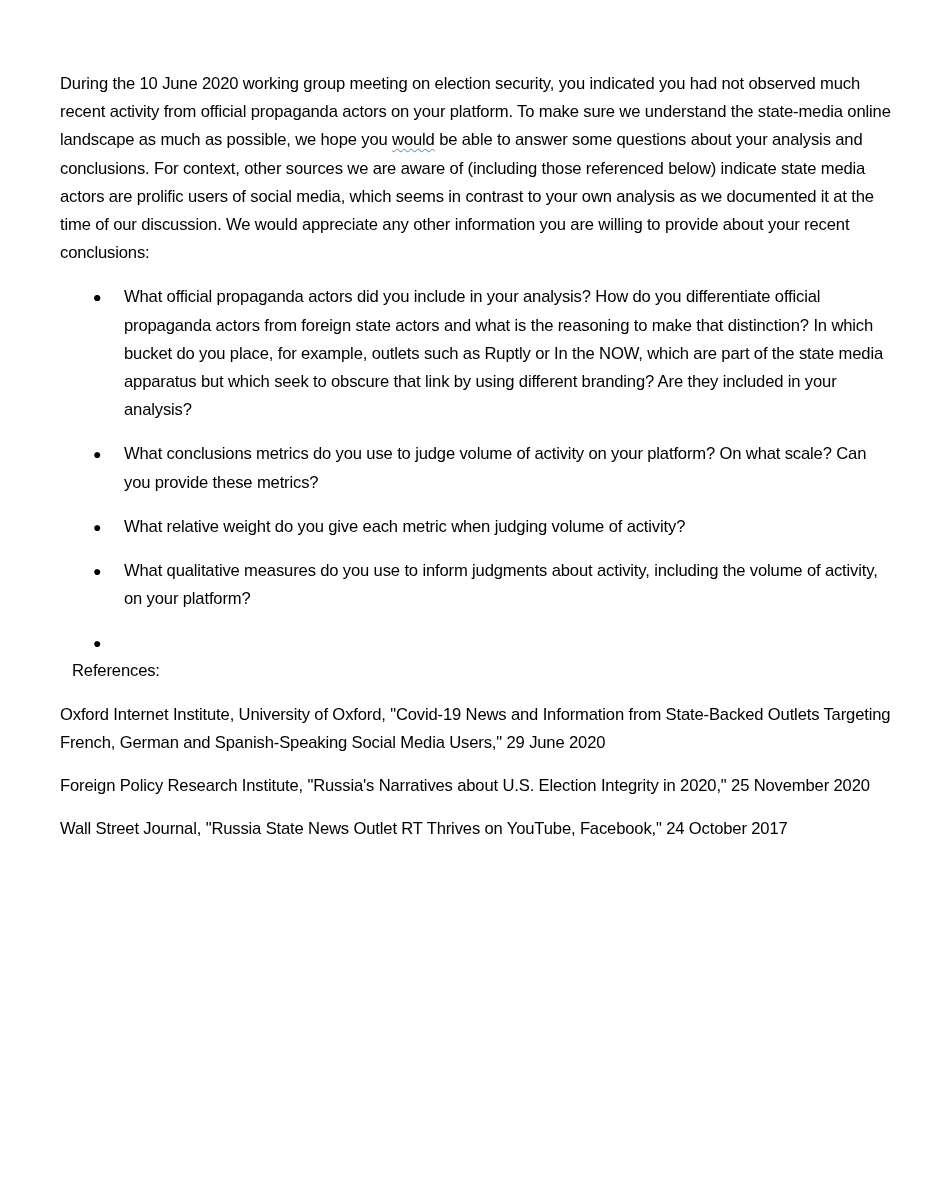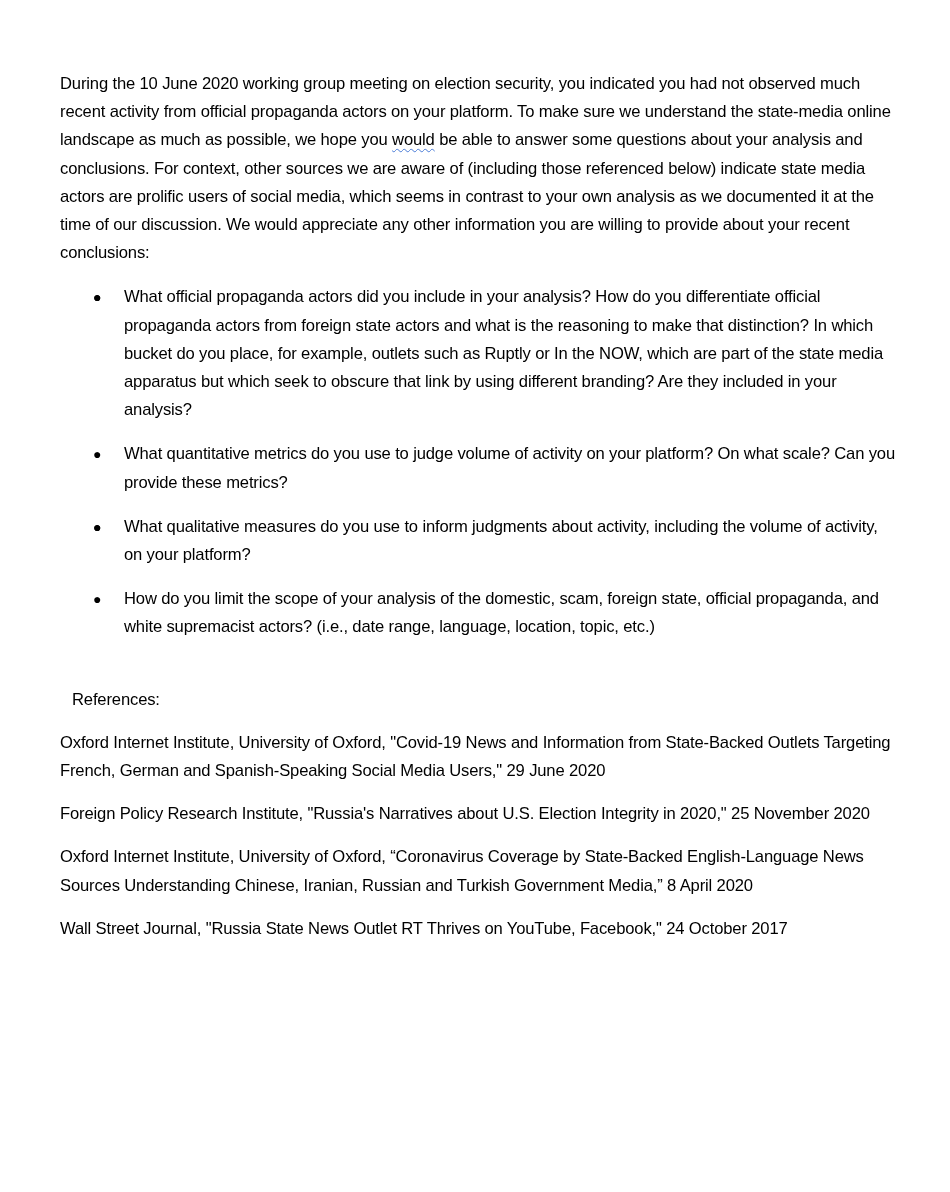--- a/index.html
+++ b/index.html
@@ -57,24 +57,23 @@
   </style>
 </head>
 <body>
 
 <div class="page">
   <p class="intro"><span>During the 10 June 2020 working group meeting on election security, you indicated you had not observed much recent activity from official propaganda actors on your platform. To make sure we understand the state-media online landscape as much as possible, we hope you </span><span class="spell">would</span><span> be able to answer some questions about your analysis and conclusions. For context, other sources we are aware of (including those referenced below) indicate state media actors are prolific users of social media, which seems in contrast to your own analysis as we documented it at the time of our discussion. We would appreciate any other information you are willing to provide about your recent conclusions:</span></p>
 
   <ul class="questions">
     <li><span class="bullet">●</span></li>
     <li><span class="bullet">●</span><span>What official propaganda actors did you include in your analysis? How do you differentiate official propaganda actors from foreign state actors and what is the reasoning to make that distinction? In which bucket do you place, for example, outlets such as Ruptly or In the NOW, which are part of the state media apparatus but which seek to obscure that link by using different branding? Are they included in your analysis?</span></li>
-    <li><span class="bullet">●</span><span>What quantitative metrics do you use to judge volume of activity on your platform? On what scale? Can you provide these metrics?</span></li>
+    <li><span class="bullet">●</span><span>What conclusions metrics do you use to judge volume of activity on your platform? On what scale? Can you provide these metrics?</span></li>
+    <li><span class="bullet">●</span><span>What relative weight do you give each metric when judging volume of activity?</span></li>
+    <li><span class="bullet">●</span><span>What qualitative measures do you use to inform judgments about activity, including the volume of activity, on your platform?</span></li>
     <li><span class="bullet">●</span></li>
-    <li><span class="bullet">●</span><span>What qualitative measures do you use to inform judgments about activity, including the volume of activity, on your platform?</span></li>
-    <li><span class="bullet">●</span><span>How do you limit the scope of your analysis of the domestic, scam, foreign state, official propaganda, and white supremacist actors? (i.e., date range, language, location, topic, etc.)</span></li>
   </ul>
 
   <p class="refs-heading">References:</p>
   <p class="ref">Oxford Internet Institute, University of Oxford, "Covid-19 News and Information from State-Backed Outlets Targeting French, German and Spanish-Speaking Social Media Users," 29 June 2020</p>
   <p class="ref">Foreign Policy Research Institute, "Russia's Narratives about U.S. Election Integrity in 2020," 25 November 2020</p>
-  <p class="ref">Oxford Internet Institute, University of Oxford, “Coronavirus Coverage by State-Backed English-Language News Sources Understanding Chinese, Iranian, Russian and Turkish Government Media,” 8 April 2020</p>
   <p class="ref">Wall Street Journal, "Russia State News Outlet RT Thrives on YouTube, Facebook," 24 October 2017</p>
 </div>
 
 </body></html>

